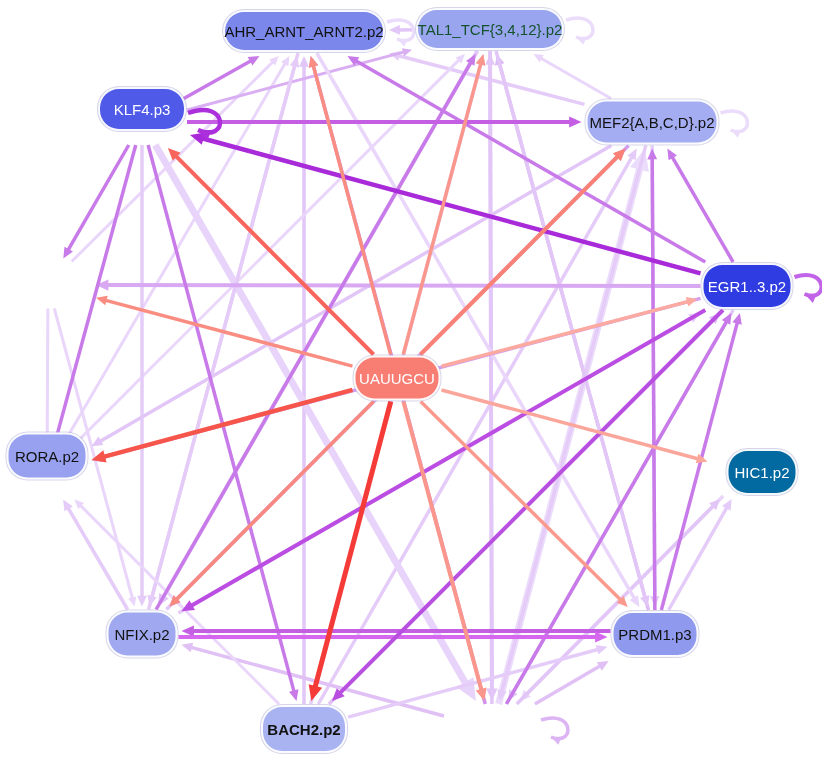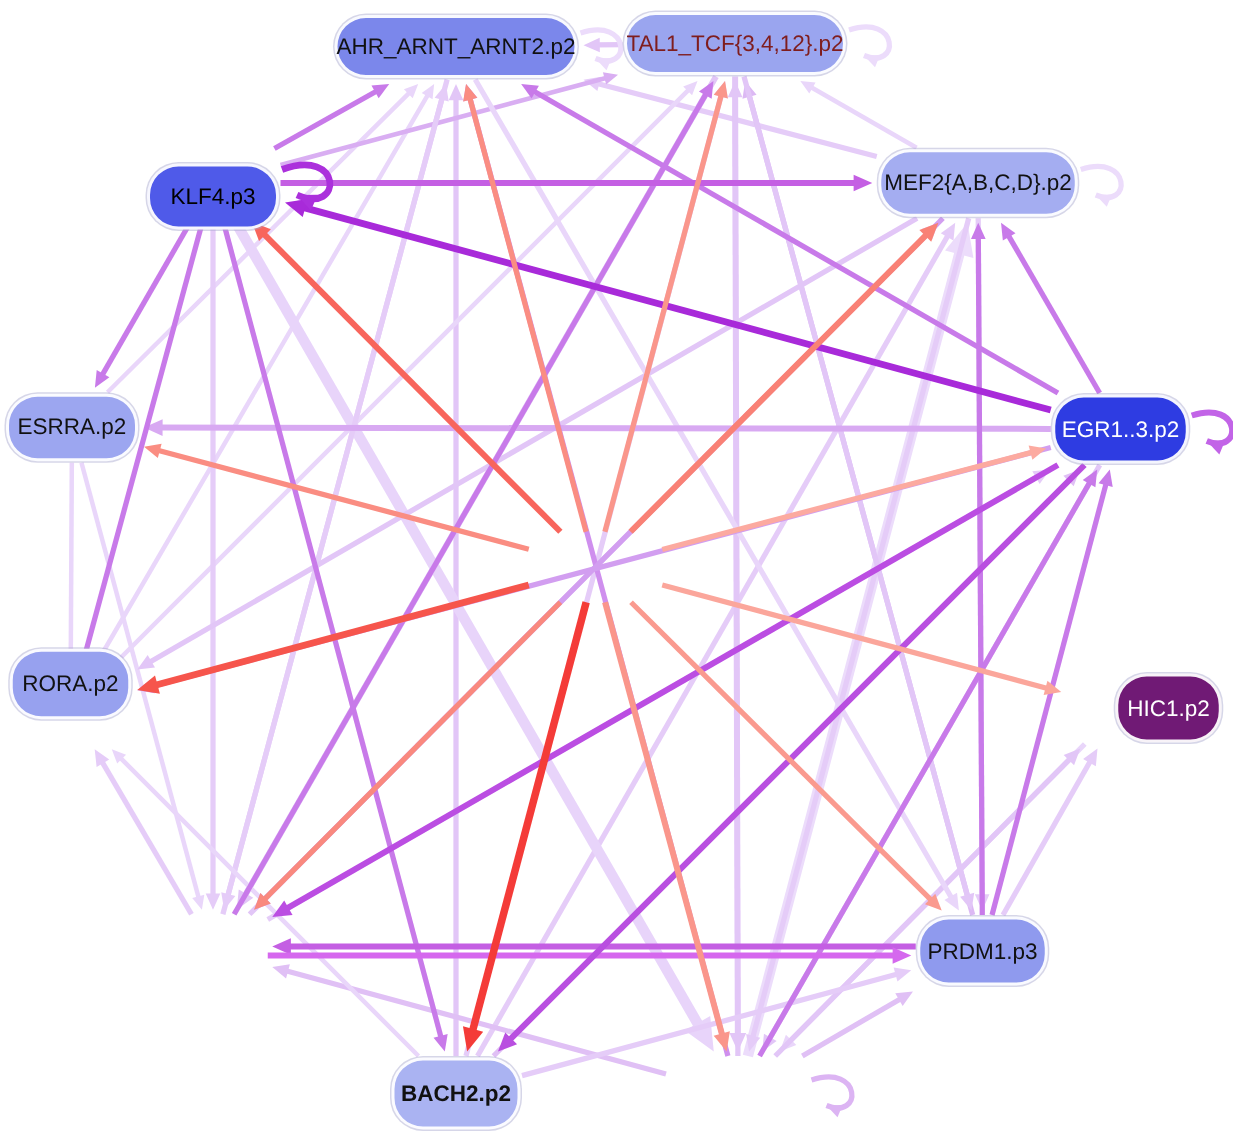--- a/index.html
+++ b/index.html
@@ -182,40 +182,43 @@
       <polygon points="167.8984375,148 180.60275578370752,152.84733916146322 172.69601636564644,160.7231928786725" fill="#f8655c"></polygon>
       <line x1="352.5" y1="389.95142857142855" x2="101.604425420332" y2="457.33481145853943" stroke="#f6554c" stroke-width="4.5"></line>
       <polygon points="91.5,460.04857142857145 103.34431124509014,450.3675695496629 106.60082320912856,462.4928800540613" fill="#f6554c"></polygon>
       <line x1="390.7735042735043" y1="401.5" x2="314.3961942254256" y2="689.7627508266195" stroke="#f43b38" stroke-width="5"></line>
       <polygon points="311.4188034188034,701 308.64630832360467,684.230566618186 322.1310073316613,687.8034355861325" fill="#f43b38"></polygon>
     </svg>
 
   <div class="node" style="left: 304px; top: 31px; width: 162px; height: 42px; background: rgb(123, 135, 235); color: rgb(17, 17, 17);">
       <span>AHR_ARNT_ARNT2.p2</span>
     </div>
-  <div class="node" style="left: 490px; top: 29px; width: 148px; height: 42px; background: rgb(154, 165, 239); color: #7f1d1d;">
+  <div class="node" style="left: 490px; top: 29px; width: 148px; height: 42px; background: rgb(154, 165, 239); color: #14532d;">
       <span>TAL1_TCF{3,4,12}.p2</span>
     </div>
-  <div class="node" style="left: 142px; top: 131px; width: 88px; height: 44px; background: rgb(79, 90, 233); color: #000000;">
+  <div class="node" style="left: 142px; top: 109px; width: 88px; height: 44px; background: rgb(79, 90, 233); color: #ffffff;">
       <span>KLF4.p3</span>
     </div>
   <div class="node" style="left: 652px; top: 122px; width: 133px; height: 45px; background: rgb(164, 173, 241); color: rgb(17, 17, 17);">
       <span>MEF2{A,B,C,D}.p2</span>
     </div>
-  <div class="node" style="left: 48px; top: 285px; width: 88px; height: 45px; background: rgb(156, 166, 240); color: rgb(17, 17, 17);">
-      <span>ESRRA.p2</span>
-    </div>
   <div class="node" style="left: 747px; top: 286px; width: 91px; height: 46px; background: rgb(46, 60, 226); color: rgb(255, 255, 255);">
       <span>EGR1..3.p2</span>
     </div>
+  <div class="node" style="left: 397px; top: 378px; width: 87px; height: 45px; background: rgb(248, 125, 115); color: rgb(255, 255, 255);">
+      <span>UAUUGCU</span>
+    </div>
   <div class="node" style="left: 47px; top: 456px; width: 81px; height: 47px; background: rgb(151, 161, 239); color: rgb(17, 17, 17);">
       <span>RORA.p2</span>
     </div>
-  <div class="node" style="left: 779px; top: 472px; width: 71px; height: 46px; background: #701a75; color: rgb(255, 255, 255);">
+  <div class="node" style="left: 762px; top: 472px; width: 71px; height: 46px; background: #0369a1; color: rgb(255, 255, 255);">
       <span>HIC1.p2</span>
+    </div>
+  <div class="node" style="left: 142px; top: 634px; width: 71px; height: 47px; background: rgb(160, 169, 240); color: rgb(17, 17, 17);">
+      <span>NFIX.p2</span>
     </div>
   <div class="node" style="left: 655px; top: 634px; width: 87px; height: 46px; background: rgb(143, 154, 238); color: rgb(17, 17, 17); text-align: right;">
       <span>PRDM1.p3</span>
     </div>
   <div class="node" style="left: 304px; top: 729px; width: 86px; height: 48px; background: rgb(170, 179, 242); color: rgb(17, 17, 17); font-weight: bold;">
       <span>BACH2.p2</span>
     </div>
 </div>
 
 </body></html>

